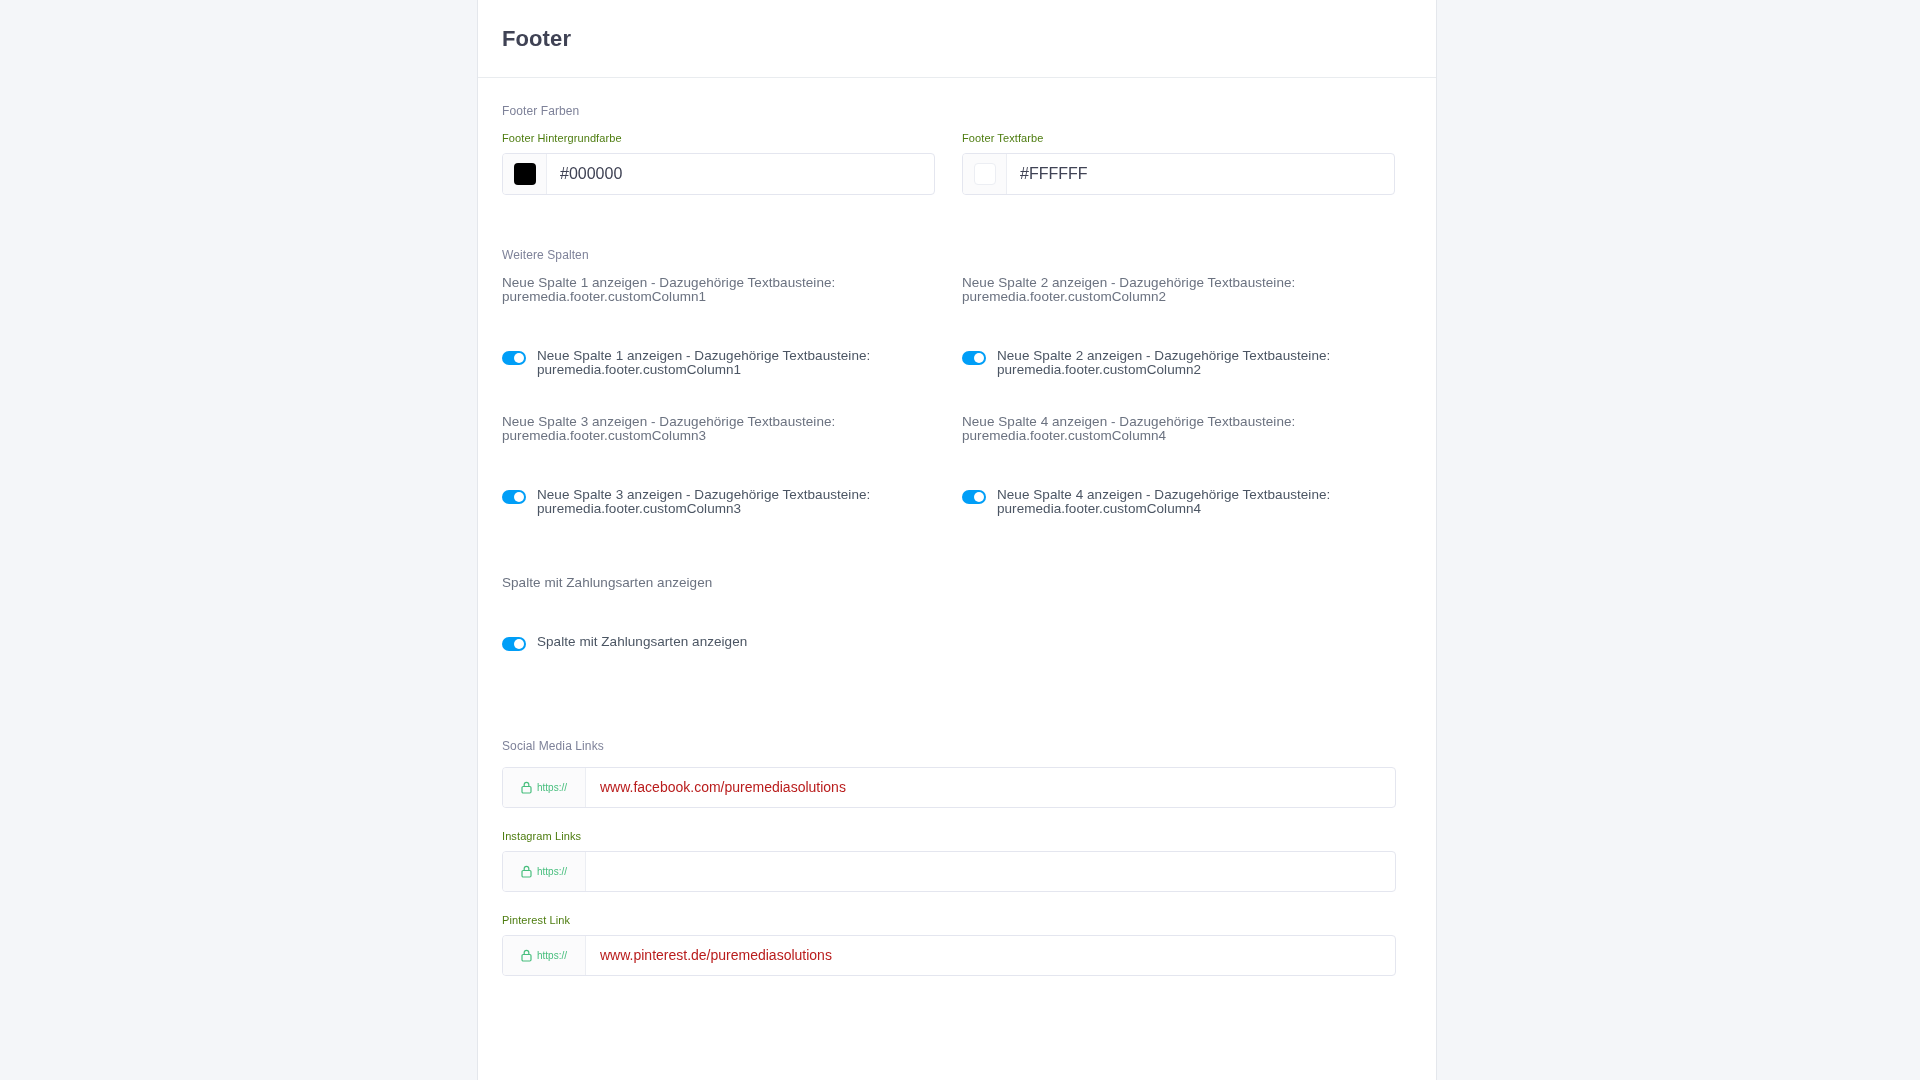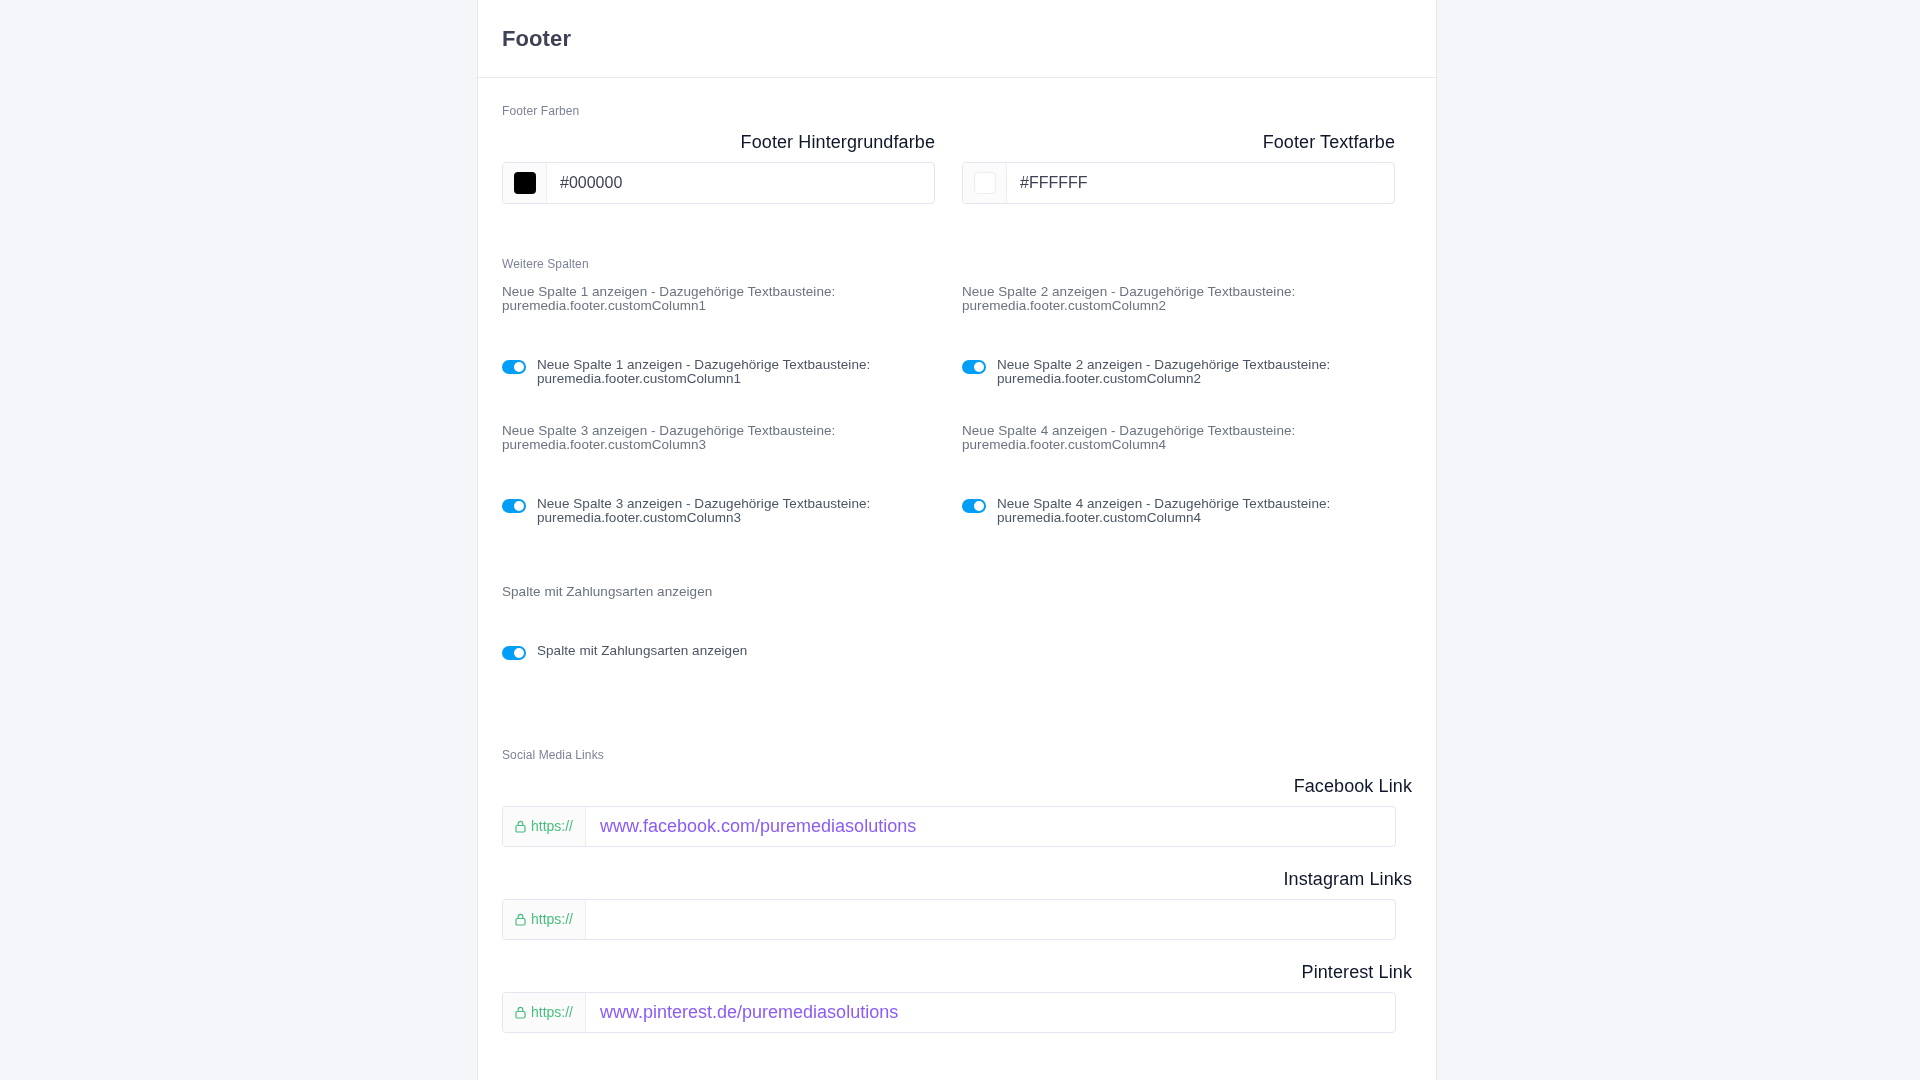--- a/index.html
+++ b/index.html
@@ -50,25 +50,24 @@
 
   
   .section-title {
     font-size: 12px;
     color: #7e8299;
     margin-bottom: 14px;
     letter-spacing: .1px;
   }
 
   .field-label {
-    font-size: 18px;
-    color: #0f172a;
+    font-size: 11px;
+    color: #4d7c0f;
     margin-bottom: 9px;
     letter-spacing: .1px;
-    text-align: right;
   }
 
   .row2 {
     display: flex;
     gap: 27px;
   }
   .col { width: 433px; flex: 0 0 433px; }
 
   
   .color-input {
@@ -159,30 +158,30 @@
   }
   .url-addon {
     width: 83px;
     flex: 0 0 83px;
     background: #fbfbfc;
     border-right: 1px solid #eceef3;
     display: flex;
     align-items: center;
     justify-content: center;
     gap: 5px;
-    font-size: 14px;
+    font-size: 10px;
     color: #47be7d;
   }
   .url-value {
     flex: 1;
     display: flex;
     align-items: center;
     padding-left: 14px;
-    font-size: 18px;
-    color: #8b5cf6;
+    font-size: 14px;
+    color: #b91c1c;
   }
 
   .lock-icon { display: block; }
 
   
   .mt-grp   { margin-top: 53px; }
   .mt-grp2  { margin-top: 38px; }
   .mt-pay   { margin-top: 60px; }
   .mt-social{ margin-top: 88px; }
   .mt-field { margin-top: 22px; }
@@ -304,21 +303,20 @@
         <span class="switch">
             <span class="knob"></span>
           </span>
         <span class="toggle-label">Spalte mit Zahlungsarten anzeigen</span>
       </div>
     </div>
 
     <div class="section-title mt-social">Social Media Links</div>
 
     <div>
-      <div class="field-label">Facebook Link</div>
       <div class="url-input">
         <div class="url-addon">
           <svg class="lock-icon" width="11" height="13" viewBox="0 0 11 13" fill="none">
             <rect x="1" y="5.5" width="9" height="6.5" rx="1.2" stroke="#47be7d" stroke-width="1.2"></rect>
             <path d="M3.2 5.5V3.6a2.3 2.3 0 0 1 4.6 0v1.9" stroke="#47be7d" stroke-width="1.2" fill="none"></path>
           </svg>
           <span>https://</span>
         </div>
         <div class="url-value">www.facebook.com/puremediasolutions</div>
       </div>

